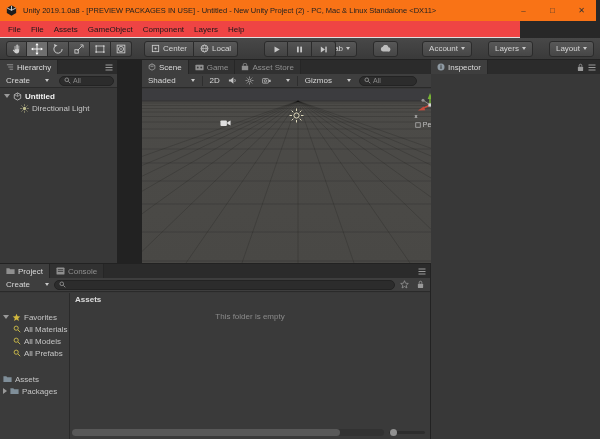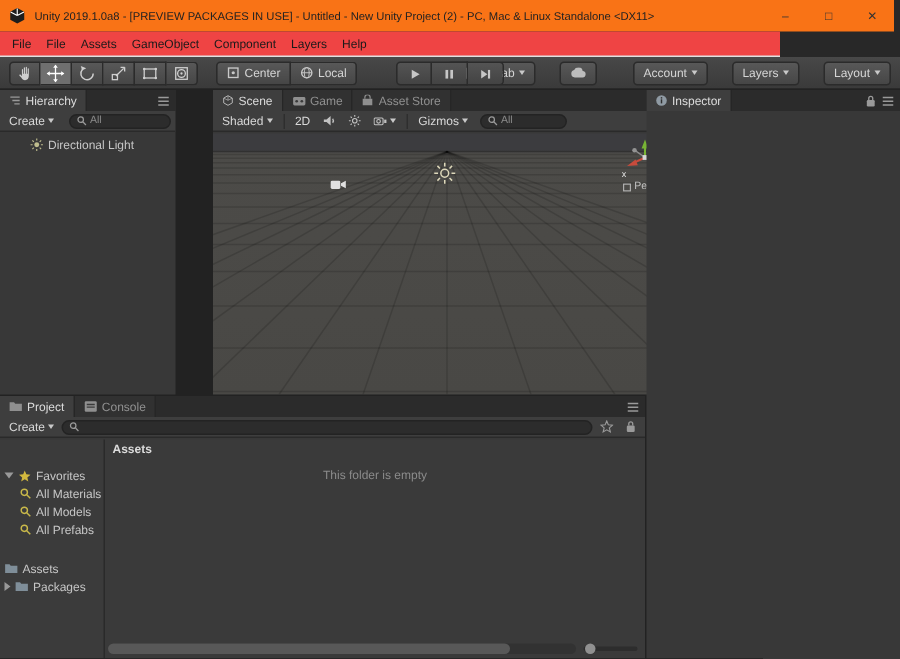--- a/index.html
+++ b/index.html
@@ -47,21 +47,21 @@
   #inspector{left:431px;top:0;width:169px;height:379px;}
   #projectpanel{left:0;top:204px;width:430px;height:175px;}
 
   .tabs{height:14px;background:#2b2b2b;display:flex;align-items:stretch;}
   .tab{display:flex;align-items:center;gap:3px;padding:0 6px;font-size:8px;color:#909090;background:#313131;border-right:1px solid #262626;}
   .tab.active{background:#3e3e3e;color:#dcdcdc;}
   .spacer{flex:1;}
   .pane-icons{display:flex;align-items:center;gap:4px;padding-right:4px;}
 
   .minibar{height:14px;background:#3e3e3e;border-bottom:1px solid #2a2a2a;display:flex;align-items:center;padding:0 3px;font-size:8px;color:#d8d8d8;gap:2px;}
-  .dd{display:flex;align-items:center;gap:2px;padding:0 3px;}
+  .dd{display:flex;align-items:center;gap:15px;padding:0 3px;}
   .sep{width:1px;height:10px;background:#2e2e2e;margin:0 2px;}
   .search{height:10px;background:#2c2c2c;border:1px solid #232323;border-radius:5px;display:flex;align-items:center;gap:2px;padding:0 4px;color:#8a8a8a;font-size:7px;}
   .search.grow{flex:1;}
   .search.scene-w{width:58px;margin-left:3px;}
   .search.hier-w{flex:1;margin-left:5px;}
 
   
   .tree{padding-top:2px;}
   .trow{height:12px;display:flex;align-items:center;gap:3px;font-size:8px;color:#c6c6c6;padding-left:4px;white-space:nowrap;}
   .trow.root{color:#f2f2f2;font-weight:bold;}
@@ -300,20 +300,30 @@
           <span class="icon">
               <svg width="7" height="7" viewBox="0 0 10 10">
                 <circle cx="4" cy="4" r="2.6" fill="none" stroke="#999" stroke-width="1.2"></circle>
                 <line x1="6.2" y1="6.2" x2="9" y2="9" stroke="#999" stroke-width="1.2"></line>
               </svg>
             </span>
           <span>All</span>
         </span>
       </div>
       <div class="tree">
+        <div class="trow root">
+          <span class="disc"></span>
+          <span class="icon">
+              <svg width="9" height="9" viewBox="0 0 12 12">
+                <path d="M6 1.2 10.3 3.6v4.8L6 10.8 1.7 8.4V3.6z" fill="none" stroke="#cfcfcf"></path>
+                <path d="M6 1.6v4.2M6 5.8 1.9 3.7M6 5.8l4.1-2.1" stroke="#cfcfcf" stroke-width=".7" fill="none"></path>
+              </svg>
+            </span>
+          <span>Untitled</span>
+        </div>
         <div class="trow child">
           <span class="icon">
               <svg width="9" height="9" viewBox="0 0 12 12">
                 <circle cx="6" cy="6" r="2.2" fill="#bfbd8e"></circle>
                 <g stroke="#bfbd8e">
                   <line x1="6" y1=".5" x2="6" y2="2.3"></line>
                   <line x1="6" y1="9.7" x2="6" y2="11.5"></line>
                   <line x1=".5" y1="6" x2="2.3" y2="6"></line>
                   <line x1="9.7" y1="6" x2="11.5" y2="6"></line>
                   <line x1="2.1" y1="2.1" x2="3.4" y2="3.4"></line>

